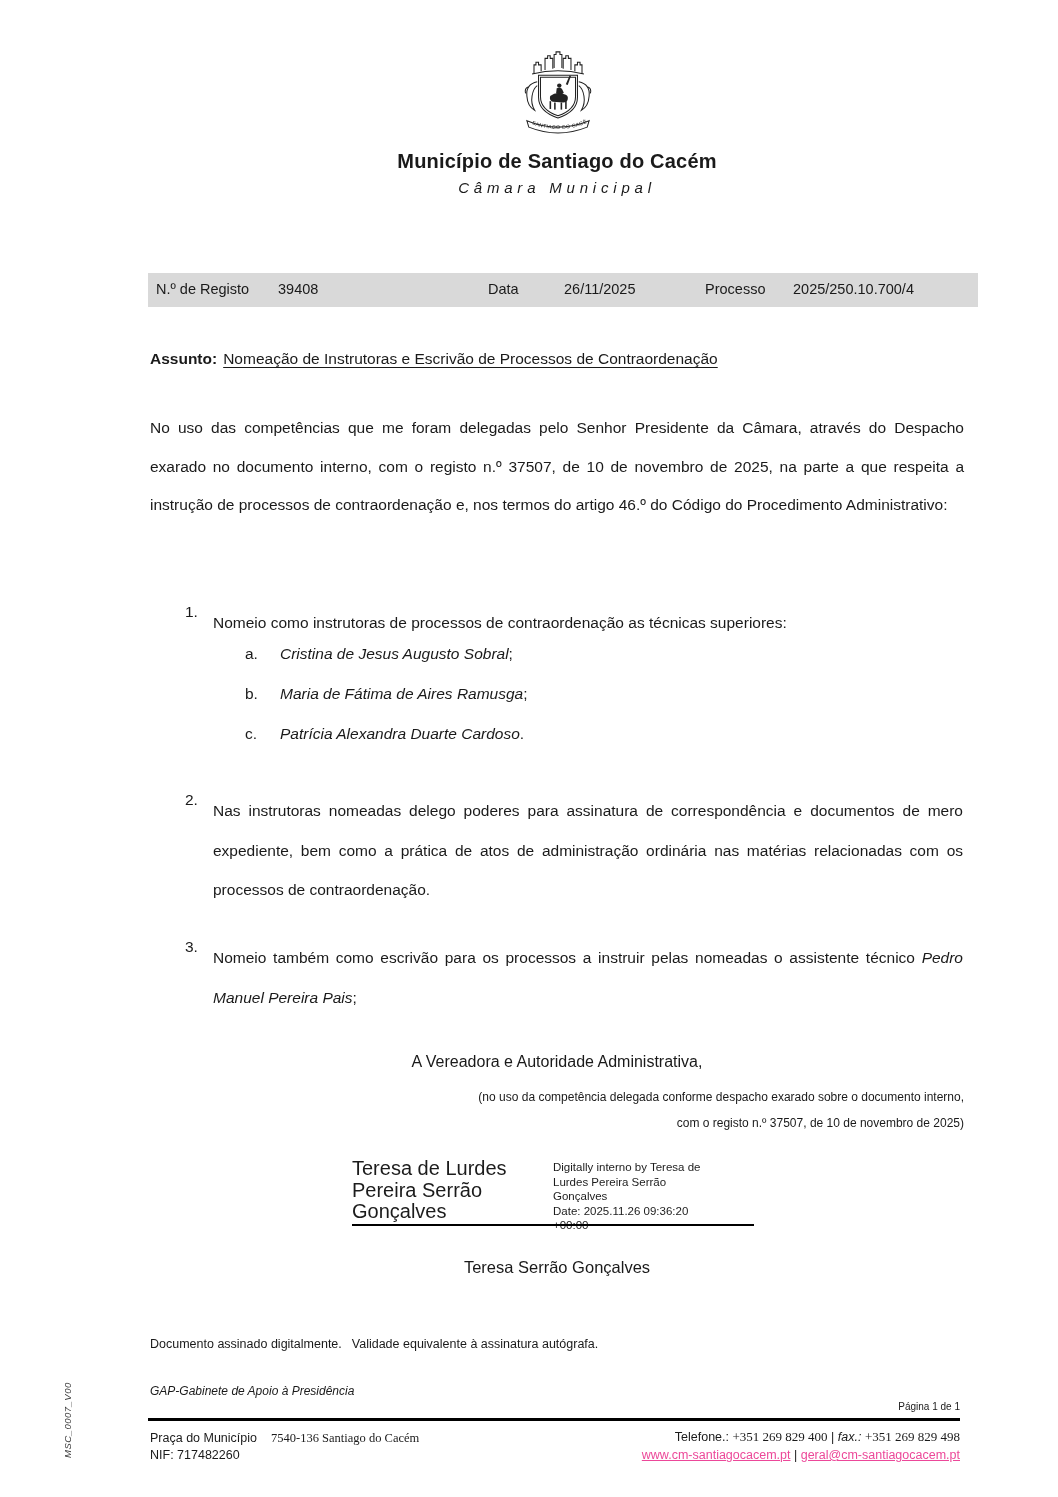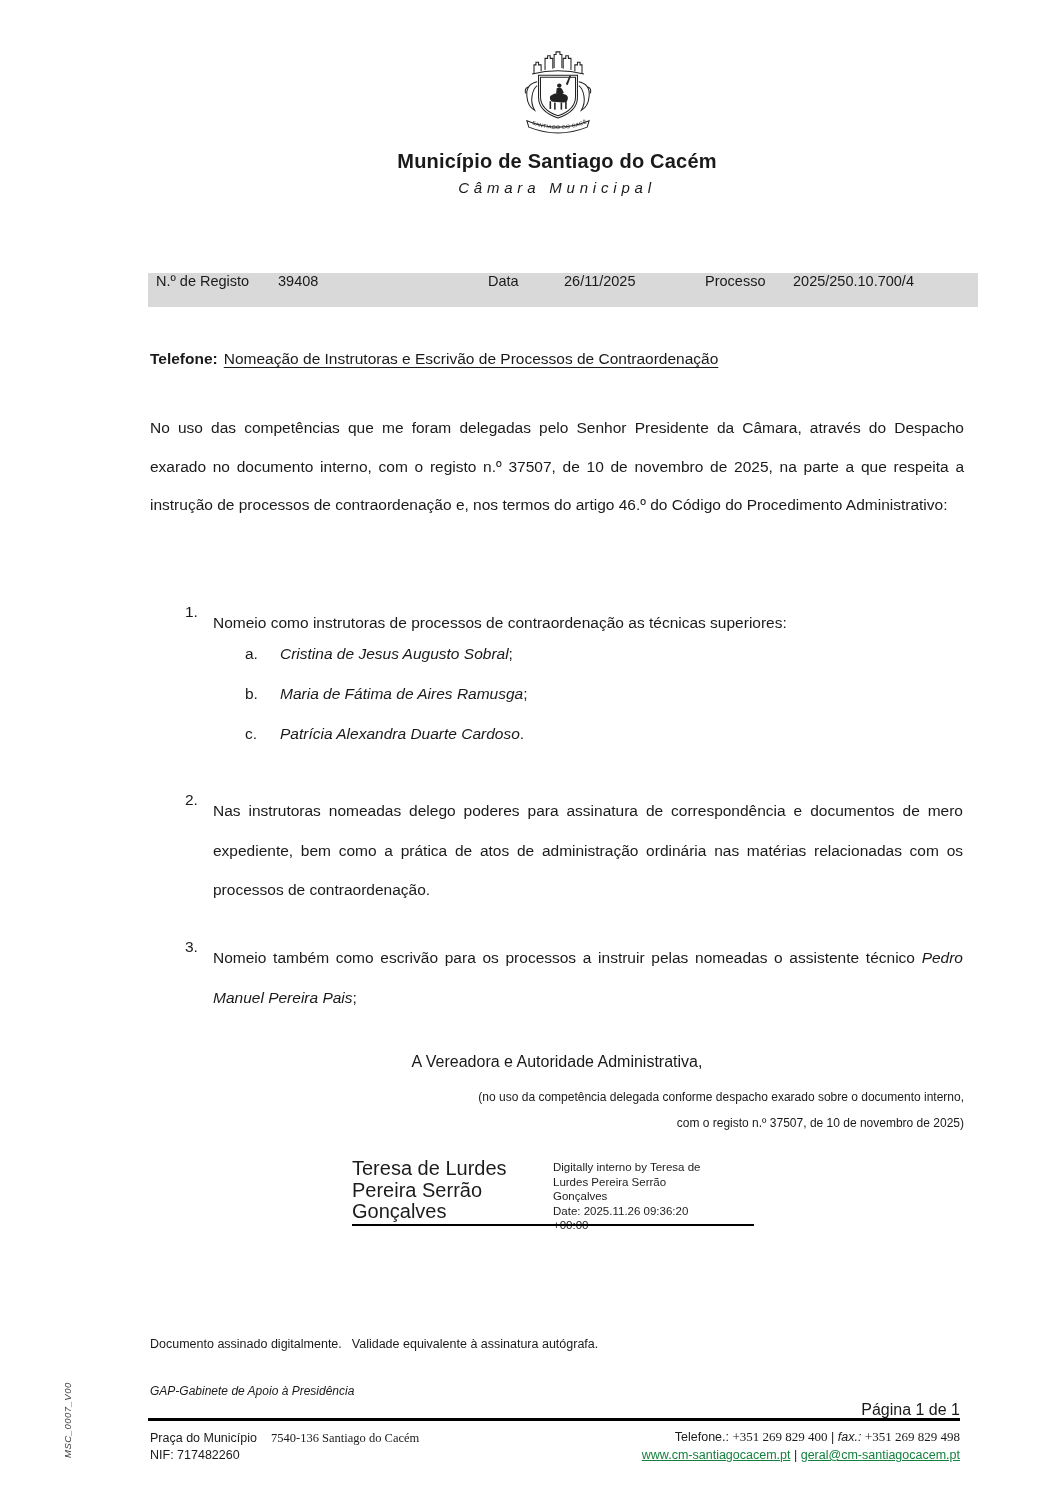--- a/index.html
+++ b/index.html
@@ -20,21 +20,21 @@
   .muni-name { left:150px; top:150px; width:814px; text-align:center;
     font-size:20px; font-weight:bold; letter-spacing:0.2px; }
   .org-sub { left:150px; top:179px; width:814px; text-align:center;
     font-size:15px; font-style:italic; letter-spacing:0.32em; }
 
   .doc-title { left:150px; top:238px; width:814px; text-align:center;
     font-size:17px; font-weight:bold; }
 
   
   .reg-bar { left:148px; top:273px; width:830px; height:34px; background:#d9d9d9; }
-  .reg-bar span { position:absolute; top:0; font-size:14.5px; white-space:nowrap; }
+  .reg-bar span { position:absolute; top:8px; font-size:14.5px; white-space:nowrap; }
   .f-reg-label { left:8px; }
   .f-reg-value { left:130px; }
   .f-date-label { left:340px; }
   .f-date-value { left:405px;margin-left:11px; }
   .f-proc-label { left:557px; }
   .f-proc-value { left:645px; }
 
   
   .subject { left:150px; top:350px; width:814px; font-size:15.5px; }
   .subject .lbl { font-weight:bold; margin-right:6px; }
@@ -65,30 +65,30 @@
   .stamp-detail { left:553px; top:1160px; width:210px;
     font-size:11.5px; line-height:14.6px; color:#1c1c1c; }
   .sig-line { left:352px; top:1224px; width:402px; height:0;
     border-top:2px solid #000; }
   .printed-name { left:150px; top:1258px; width:814px; text-align:center; font-size:16.5px; }
 
   
   .digital-notice { left:150px; top:1337px; font-size:12.5px; }
   .digital-notice .gap2 { margin-left:10px; }
   .gap-dept { left:150px; top:1384px; font-size:12px; font-style:italic; }
-  .page-num { left:150px; top:1401px; width:810px; text-align:right; font-size:16px; }
+  .page-num { left:150px; top:1401px; width:810px; text-align:right; font-size:10px; }
   .footer-rule { left:148px; top:1418px; width:812px; height:0; border-top:3px solid #000; }
 
   .footer-left { left:150px; top:1430px; font-size:12.5px; line-height:17px; }
   .footer-left .addr2 { margin-left:14px;font-family:Liberation Serif, serif; }
   .footer-right { left:150px; top:1428px; width:810px; text-align:right;
     font-size:12.5px; line-height:18px; }
   .serif-num { font-family:"Liberation Serif", serif; font-size:13px; }
   .fax-it { font-style:italic; }
-  a.flink { color:#15803d; text-decoration:underline; }
+  a.flink { color:#ec4899; text-decoration:underline; }
 
   .doc-code { left:62px; top:1458px; transform:rotate(-90deg); transform-origin:0 0;
     font-size:9.5px; font-style:italic; color:#3a3a3a; white-space:nowrap; letter-spacing:0.5px; }
 
   svg .ln { stroke:#222; fill:none; stroke-width:1.6; }
   svg .fl { fill:#222; stroke:none; }
 </style>
 </head>
 <body>
 
@@ -146,21 +146,21 @@
   <div class="abs reg-bar">
     <span class="f-reg-label">N.º de Registo</span>
     <span class="f-reg-value">39408</span>
     <span class="f-date-label">Data</span>
     <span class="f-date-value">26/11/2025</span>
     <span class="f-proc-label">Processo</span>
     <span class="f-proc-value">2025/250.10.700/4</span>
   </div>
 
   <div class="abs subject">
-    <span class="lbl">Telefone:</span><span class="txt">Nomeação de Instrutoras e Escrivão de Processos de Contraordenação</span>
+    <span class="lbl">Assunto:</span><span class="txt">Nomeação de Instrutoras e Escrivão de Processos de Contraordenação</span>
   </div>
 
   <div class="abs body-par">No uso das competências que me foram delegadas pelo Senhor Presidente da Câmara, através do Despacho exarado no documento interno, com o registo n.º 37507, de 10 de novembro de 2025, na parte a que respeita a instrução de processos de contraordenação e, nos termos do artigo 46.º do Código do Procedimento Administrativo:</div>
 
   <div class="abs li-row" style="top:603px">
     <span class="li-num">1.</span>
     <span class="li-text">Nomeio como instrutoras de processos de contraordenação as técnicas superiores:</span>
   </div>
 
   <div class="abs sub-row" style="top:645px">
@@ -196,20 +196,21 @@
     <div>Gonçalves</div>
   </div>
   <div class="abs stamp-detail">
     <div>Digitally interno by Teresa de</div>
     <div>Lurdes Pereira Serrão</div>
     <div>Gonçalves</div>
     <div>Date: 2025.11.26 09:36:20</div>
     <div>+00:00</div>
   </div>
   <div class="abs sig-line"></div>
+  <div class="abs printed-name">Teresa Serrão Gonçalves</div>
 
   <div class="abs digital-notice">
     <span>Documento assinado digitalmente.</span><span class="gap2">Validade equivalente à assinatura autógrafa.</span>
   </div>
   <div class="abs gap-dept">GAP-Gabinete de Apoio à Presidência</div>
   <div class="abs page-num">Página 1 de 1</div>
   <div class="abs footer-rule"></div>
 
   <div class="abs footer-left">
     <div>

